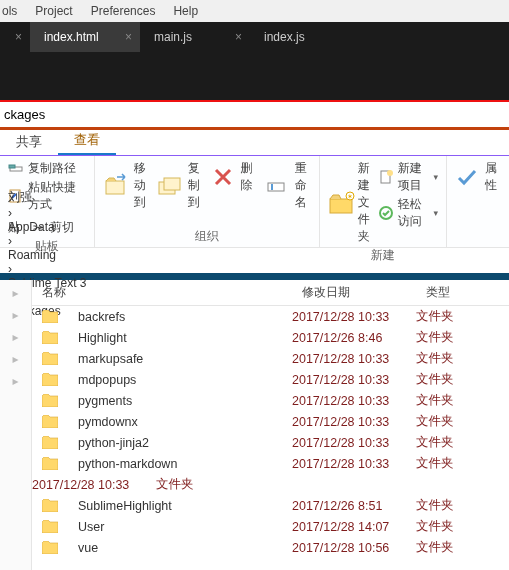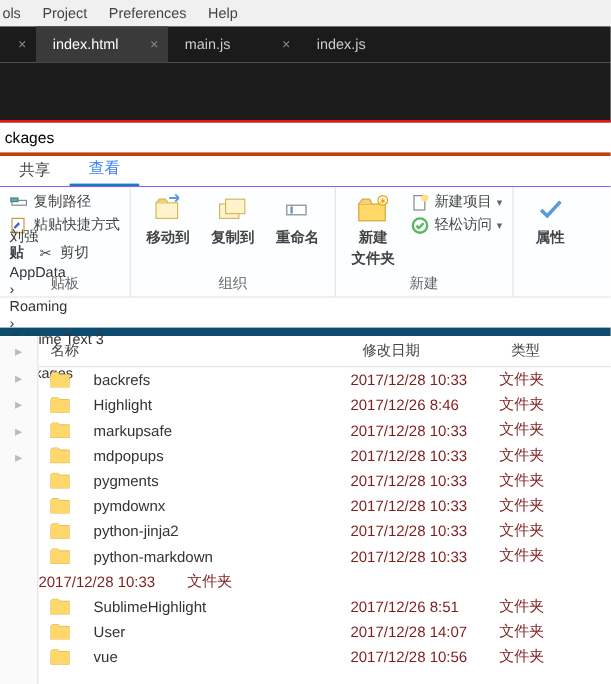--- a/index.html
+++ b/index.html
@@ -18,28 +18,28 @@
 
   
   .blackgap { height: 50px; background: #1b1b1b; border-bottom: 2px solid #e11; }
 
   
   .titlebar { height: 28px; display: flex; align-items: center; font-size: 13px; padding-left: 4px; border-bottom: 3px solid #c2410c; }
 
   
   .ribtabs { height: 26px; display: flex; align-items: flex-end; font-size: 13px; color: #444; border-bottom: 1px solid #8b5cf6; }
   .ribtabs span { padding: 4px 16px; }
-  .ribtabs span.active { color: #3b82f6; border-bottom: 2px solid #1979ca; }
+  .ribtabs span.active { color: #a16207; border-bottom: 2px solid #1979ca; }
 
   
   .ribbon { height: 92px; background: #fdfeff; border-bottom: 1px solid #e5e5e5; display: flex; font-size: 12px; color: #444; }
   .group { border-right: 1px solid #e5e5e5; padding: 4px 8px 2px 8px; display: flex; flex-direction: column; justify-content: space-between; }
   .group-label { text-align: center; color: #666; font-size: 12px; padding-top: 2px; }
   .grow { flex: 1; display: flex; align-items: flex-start; gap: 8px; }
-  .bigbtn { display: flex; flex-direction: column; align-items: center; justify-content: flex-start; width: 46px; text-align: center; gap: 2px; font-weight: bold; }
+  .bigbtn { display: flex; flex-direction: row; align-items: center; justify-content: flex-start; width: 46px; text-align: center; gap: 2px; }
   .bigbtn .ic { width: 28px; height: 28px; display: flex; align-items: center; justify-content: center; }
   .vlist { display: flex; flex-direction: column; gap: 2px; }
   .vlist .row { display: flex; align-items: center; gap: 4px; }
   .smic { width: 16px; height: 16px; display: inline-flex; align-items: center; justify-content: center; }
 
   
   .crumbbar { height: 32px; display: flex; align-items: center; border-bottom: 7px solid #0c4a6e; font-size: 12px; color: #333; padding-left: 8px; }
   .crumb { display: flex; align-items: center; }
 
   
@@ -149,20 +149,28 @@
         <span class="ic">
           <svg width="26" height="26">
               <rect x="2" y="9" width="16" height="12" fill="#fff3cc" stroke="#d6b85a"></rect>
               <rect x="7" y="5" width="16" height="12" fill="#fff3cc" stroke="#d6b85a"></rect>
             </svg>
         </span>
         <span>复制到</span>
       </div>
       <div class="bigbtn">
         <span class="ic">
+          <svg width="22" height="22">
+              <path d="M4 4 L18 18 M18 4 L4 18" stroke="#d9534f" stroke-width="3"></path>
+            </svg>
+        </span>
+        <span>删除</span>
+      </div>
+      <div class="bigbtn">
+        <span class="ic">
           <svg width="24" height="24">
               <rect x="3" y="9" width="16" height="8" fill="#fff" stroke="#888"></rect>
               <rect x="6" y="10" width="2" height="6" fill="#5a9bd5"></rect>
             </svg>
         </span>
         <span>重命名</span>
       </div>
     </div>
     <div class="group-label">组织</div>
   </div>

